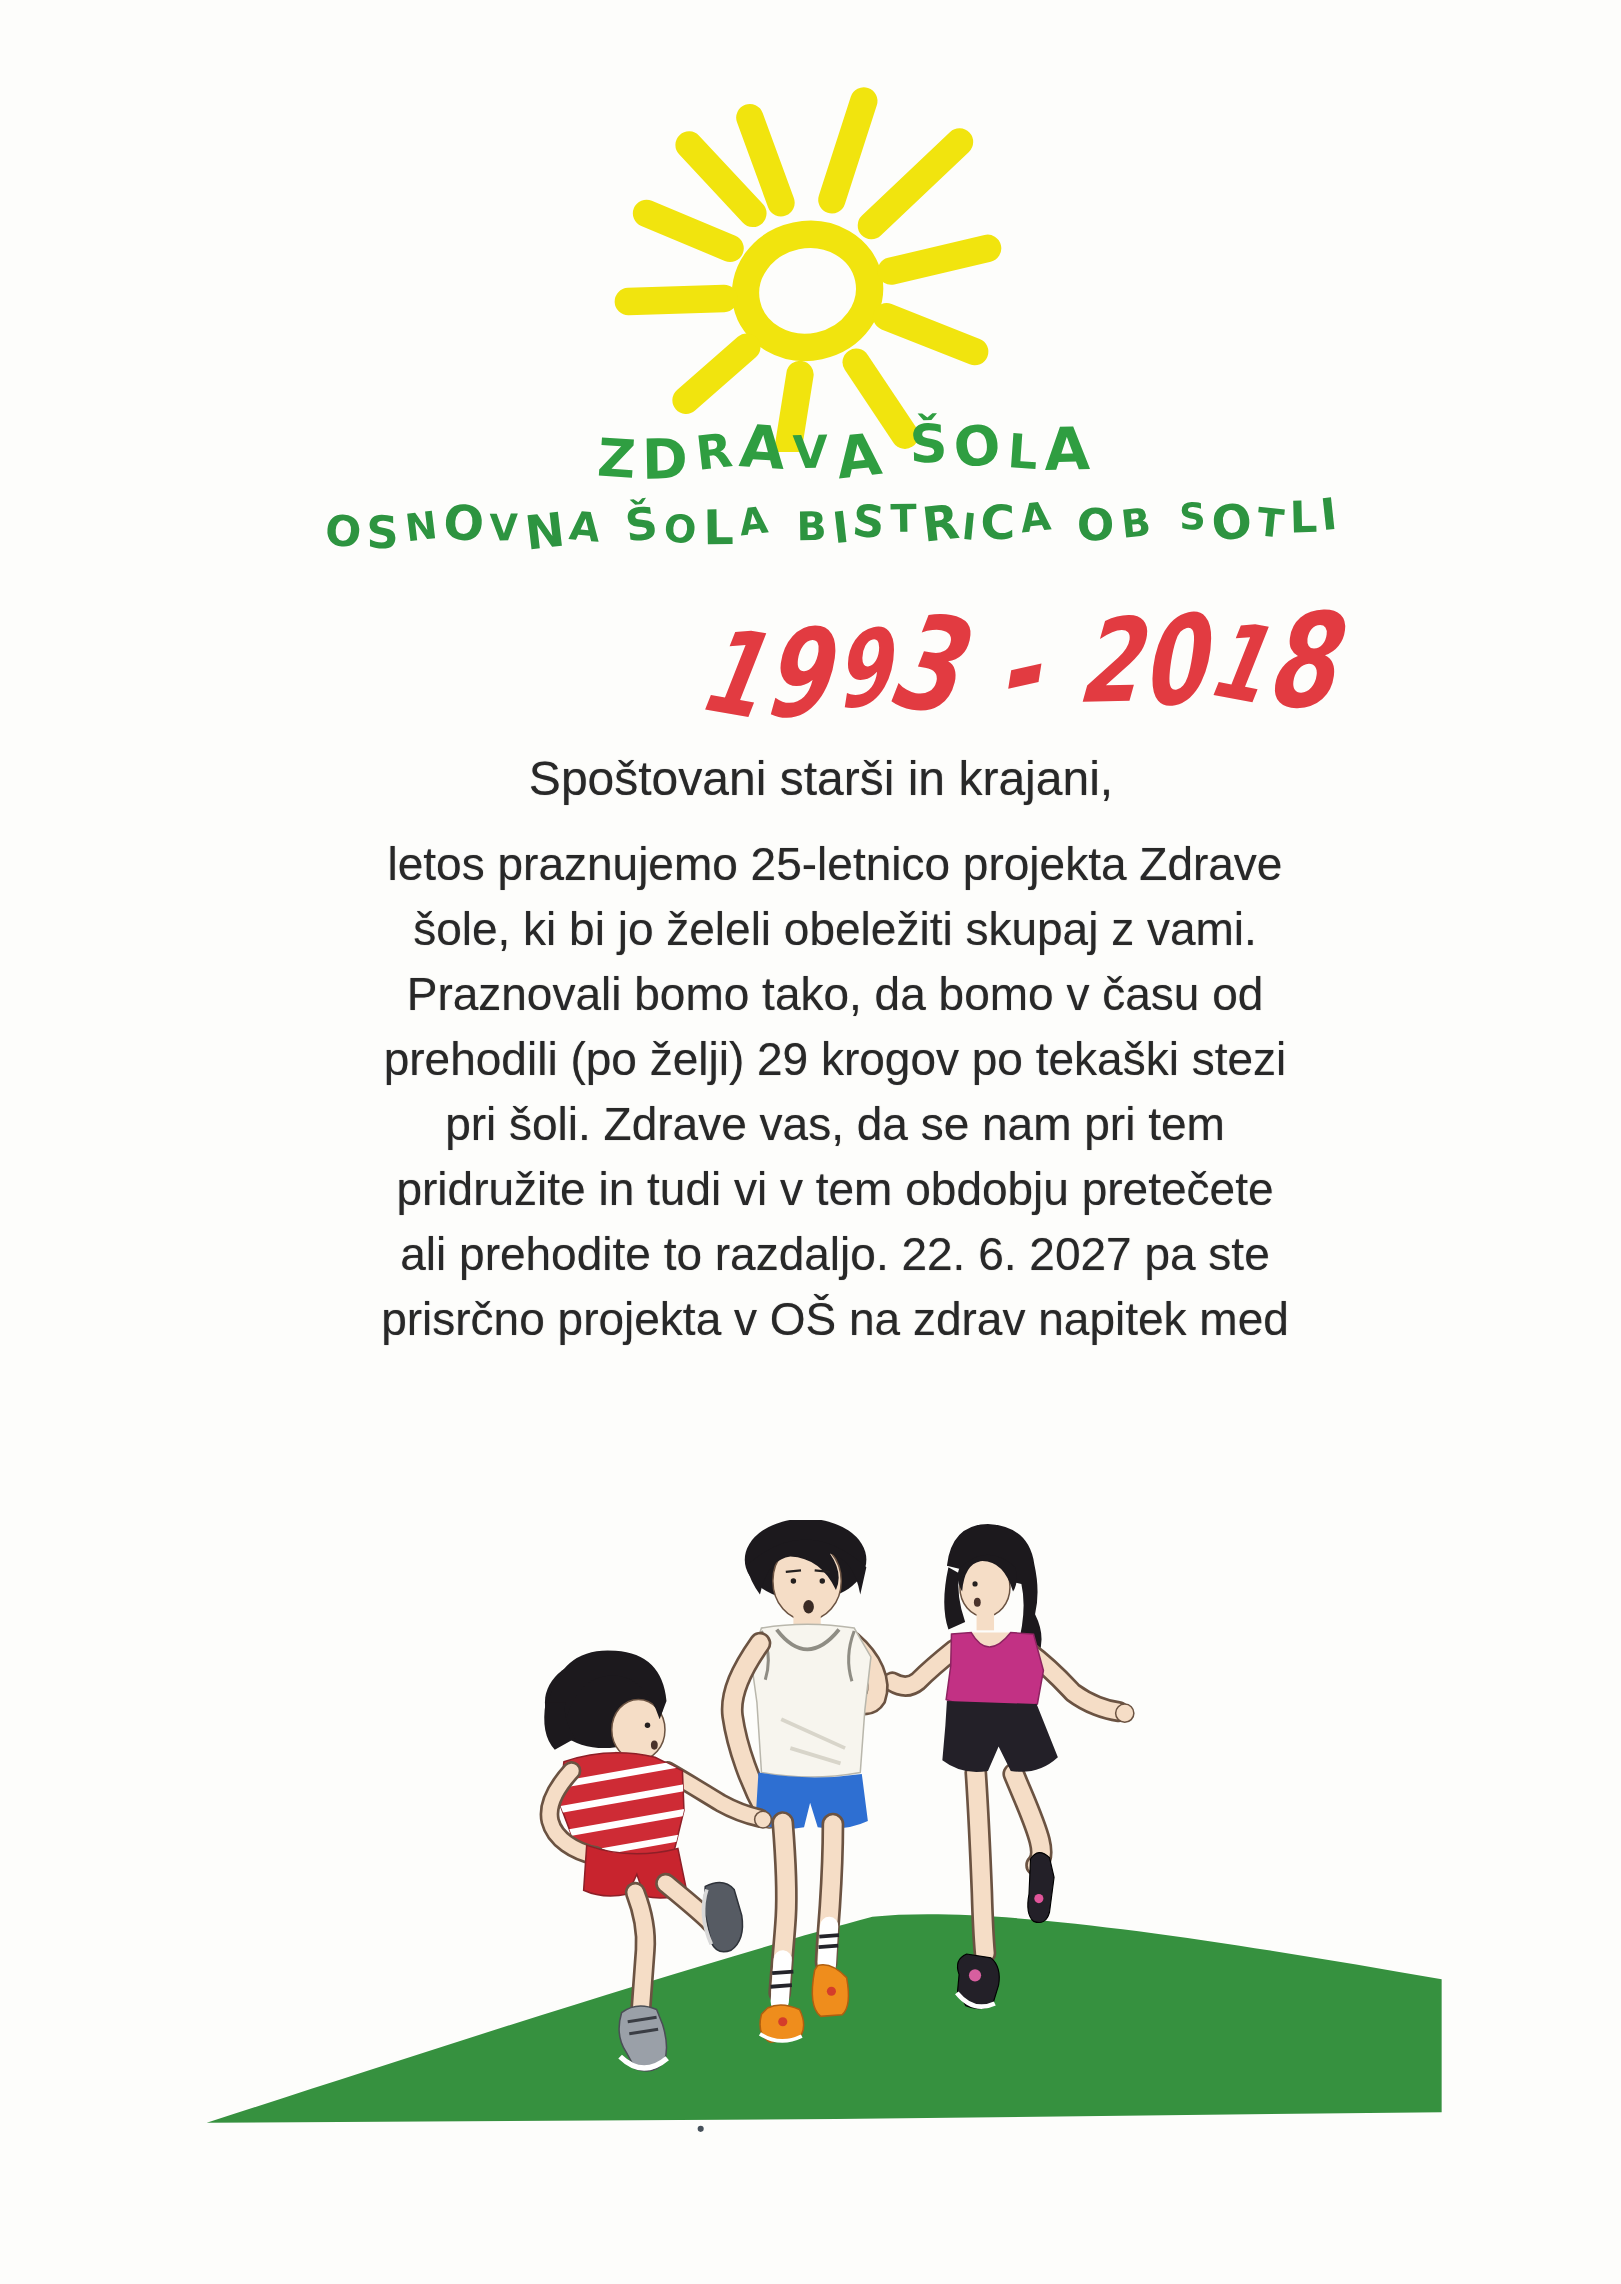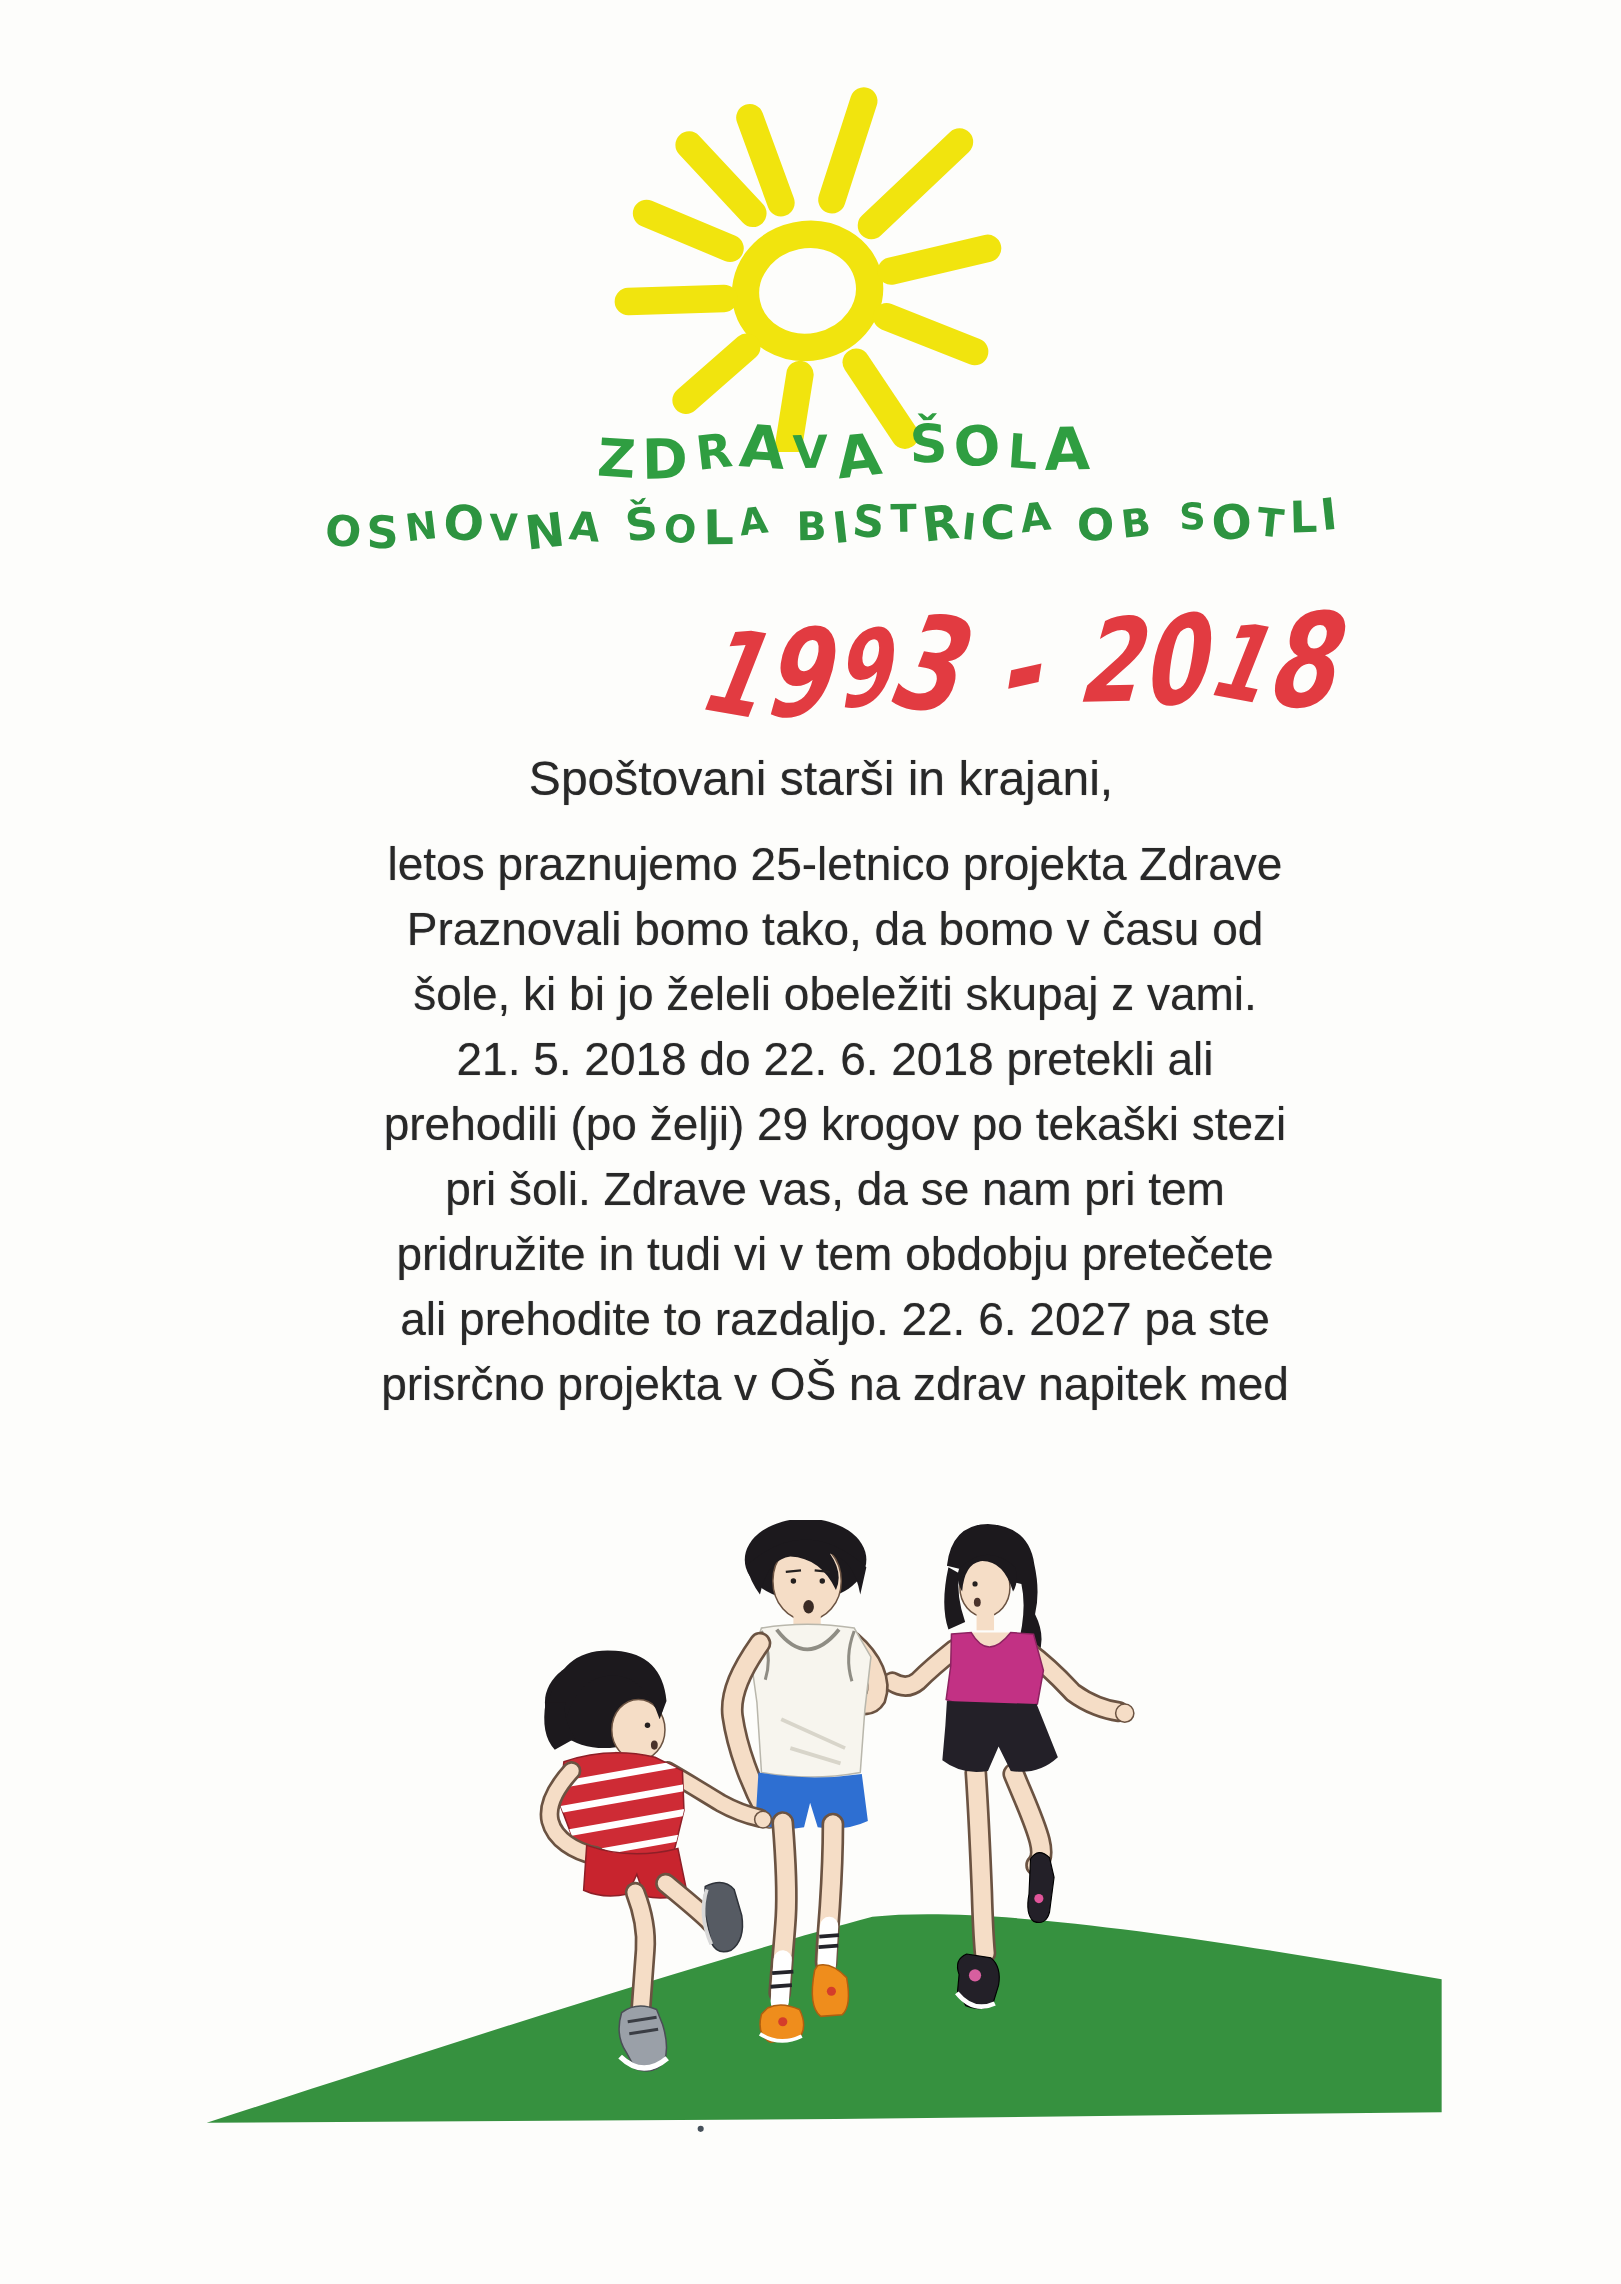--- a/index.html
+++ b/index.html
@@ -85,23 +85,22 @@
   </svg>
 
   <div class="handwritten project-title"><span style="display: inline-block; transform: rotate(5.04883deg) translateY(3px) scale(0.9);">Z</span><span style="display: inline-block; transform: rotate(0.249484deg) translateY(4.7px) scale(0.951286);">D</span><span style="display: inline-block; transform: rotate(-5.30073deg) translateY(-1.9px) scale(0.807268);">R</span><span style="display: inline-block; transform: rotate(5.10262deg) translateY(-5.2px) scale(1.01639);">A</span><span style="display: inline-block; transform: rotate(0.148653deg) translateY(0.6px) scale(0.782288);">V</span><span style="display: inline-block; transform: rotate(-5.25271deg) translateY(5.3px) scale(0.996454);">A</span><span style="display: inline-block; transform: rotate(5.15497deg) translateY(0.7px) scale(0.843309); width: 0.42em;"> </span><span style="display: inline-block; transform: rotate(0.0477791deg) translateY(-5.2px) scale(0.906051);">Š</span><span style="display: inline-block; transform: rotate(-5.20321deg) translateY(-1.9px) scale(0.94575);">O</span><span style="display: inline-block; transform: rotate(5.20586deg) translateY(4.7px) scale(0.811227);">L</span><span style="display: inline-block; transform: rotate(-0.0531079deg) translateY(3px) scale(1.01477);">A</span></div>
   <div class="handwritten school-name"><span style="display: inline-block; transform: rotate(5.8903deg) translateY(2.6px) scale(0.9);">O</span><span style="display: inline-block; transform: rotate(0.291065deg) translateY(4px) scale(0.951286);">S</span><span style="display: inline-block; transform: rotate(-6.18418deg) translateY(-1.6px) scale(0.807268);">N</span><span style="display: inline-block; transform: rotate(5.95306deg) translateY(-4.4px) scale(1.01639);">O</span><span style="display: inline-block; transform: rotate(0.173428deg) translateY(0.5px) scale(0.782288);">V</span><span style="display: inline-block; transform: rotate(-6.12817deg) translateY(4.6px) scale(0.996454);">N</span><span style="display: inline-block; transform: rotate(6.01413deg) translateY(0.6px) scale(0.843309);">A</span><span style="display: inline-block; transform: rotate(0.0557423deg) translateY(-4.4px) scale(0.906051); width: 0.42em;"> </span><span style="display: inline-block; transform: rotate(-6.07042deg) translateY(-1.6px) scale(0.94575);">Š</span><span style="display: inline-block; transform: rotate(6.07351deg) translateY(4px) scale(0.811227);">O</span><span style="display: inline-block; transform: rotate(-0.0619592deg) translateY(2.6px) scale(1.01477);">L</span><span style="display: inline-block; transform: rotate(-6.01095deg) translateY(-3.4px) scale(0.781262);">A</span><span style="display: inline-block; transform: rotate(6.13117deg) translateY(-3.4px) scale(0.999931); width: 0.42em;"> </span><span style="display: inline-block; transform: rotate(-0.179643deg) translateY(2.6px) scale(0.838049);">B</span><span style="display: inline-block; transform: rotate(-5.94978deg) translateY(4px) scale(0.912086);">I</span><span style="display: inline-block; transform: rotate(6.18709deg) translateY(-1.6px) scale(0.940098);">S</span><span style="display: inline-block; transform: rotate(-0.297276deg) translateY(-4.4px) scale(0.815411);">T</span><span style="display: inline-block; transform: rotate(-5.88694deg) translateY(0.5px) scale(1.01285);">R</span><span style="display: inline-block; transform: rotate(6.24127deg) translateY(4.6px) scale(0.780538);">I</span><span style="display: inline-block; transform: rotate(-0.414825deg) translateY(0.6px) scale(1.00315);">C</span><span style="display: inline-block; transform: rotate(-5.82242deg) translateY(-4.4px) scale(0.832945);">A</span><span style="display: inline-block; transform: rotate(6.29368deg) translateY(-1.6px) scale(0.918091); width: 0.42em;"> </span><span style="display: inline-block; transform: rotate(-0.532257deg) translateY(4px) scale(0.934344);">O</span><span style="display: inline-block; transform: rotate(-5.75626deg) translateY(2.6px) scale(0.81981);">B</span><span style="display: inline-block; transform: rotate(6.34431deg) translateY(-3.4px) scale(1.01065); width: 0.42em;"> </span><span style="display: inline-block; transform: rotate(-0.649538deg) translateY(-3.4px) scale(0.780117);">S</span><span style="display: inline-block; transform: rotate(-5.68848deg) translateY(2.6px) scale(1.00611);">O</span><span style="display: inline-block; transform: rotate(6.39315deg) translateY(4px) scale(0.828013);">T</span><span style="display: inline-block; transform: rotate(-0.766636deg) translateY(-1.6px) scale(0.924049);">L</span><span style="display: inline-block; transform: rotate(-5.61908deg) translateY(-4.4px) scale(0.928503);">I</span></div>
   <div class="handwritten anniversary-years"><span style="display: inline-block; transform: rotate(8.41471deg) translateY(1.7px) scale(0.9);">1</span><span style="display: inline-block; transform: rotate(0.415807deg) translateY(2.7px) scale(0.951286);">9</span><span style="display: inline-block; transform: rotate(-8.83455deg) translateY(-1.1px) scale(0.807268);">9</span><span style="display: inline-block; transform: rotate(8.50437deg) translateY(-3px) scale(1.01639);">3</span><span style="display: inline-block; transform: rotate(0.247754deg) translateY(0.4px) scale(0.782288); width: 0.42em;"> </span><span style="display: inline-block; transform: rotate(-8.75452deg) translateY(3px) scale(0.996454);">-</span><span style="display: inline-block; transform: rotate(8.59162deg) translateY(0.4px) scale(0.843309); width: 0.42em;"> </span><span style="display: inline-block; transform: rotate(0.0796318deg) translateY(-2.9px) scale(0.906051);">2</span><span style="display: inline-block; transform: rotate(-8.67202deg) translateY(-1.1px) scale(0.94575);">0</span><span style="display: inline-block; transform: rotate(8.67644deg) translateY(2.7px) scale(0.811227);">1</span><span style="display: inline-block; transform: rotate(-0.0885131deg) translateY(1.7px) scale(1.01477);">8</span></div>
 
   <div class="salutation">Spoštovani starši in krajani,</div>
 
   <div class="body-lines">
     <div>letos praznujemo 25-letnico projekta Zdrave</div>
+    <div>šole, ki bi jo želeli obeležiti skupaj z vami.</div>
     <div>Praznovali bomo tako, da bomo v času od</div>
-    <div>šole, ki bi jo želeli obeležiti skupaj z vami.</div>
-    <div>21. 5. 2018 do 22. 6. 2018 pretekli ali</div>
     <div>prehodili (po želji) 29 krogov po tekaški stezi</div>
     <div>pri šoli. Zdrave vas, da se nam pri tem</div>
     <div>pridružite in tudi vi v tem obdobju pretečete</div>
     <div>ali prehodite to razdaljo. 22. 6. 2027 pa ste</div>
     <div>prisrčno projekta v OŠ na zdrav napitek med</div>
   </div>
 
   <svg class="runners-svg" viewBox="0 0 2133 1005" aria-hidden="true">
 
     <g>

